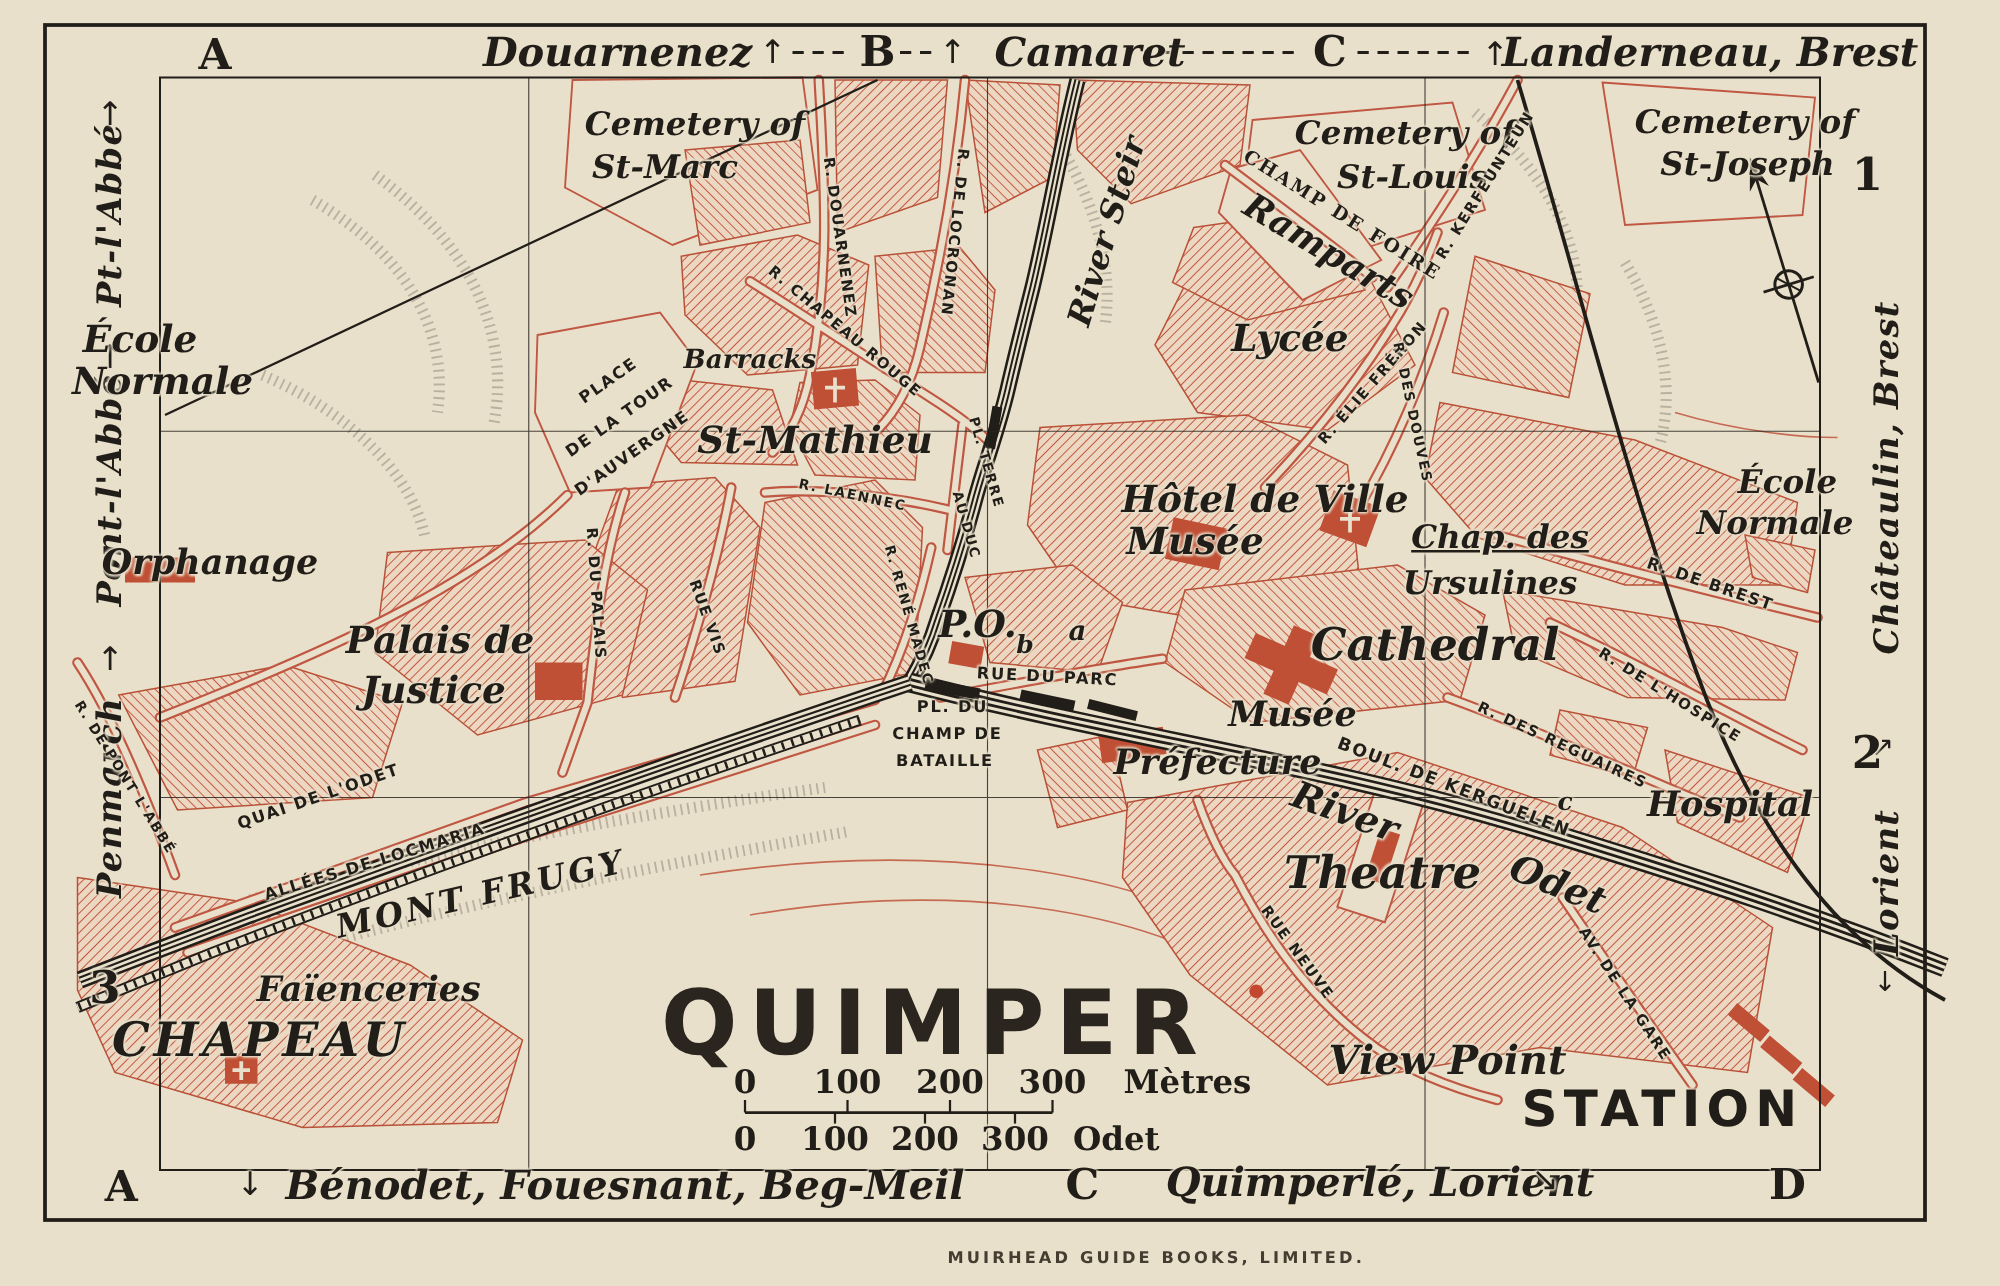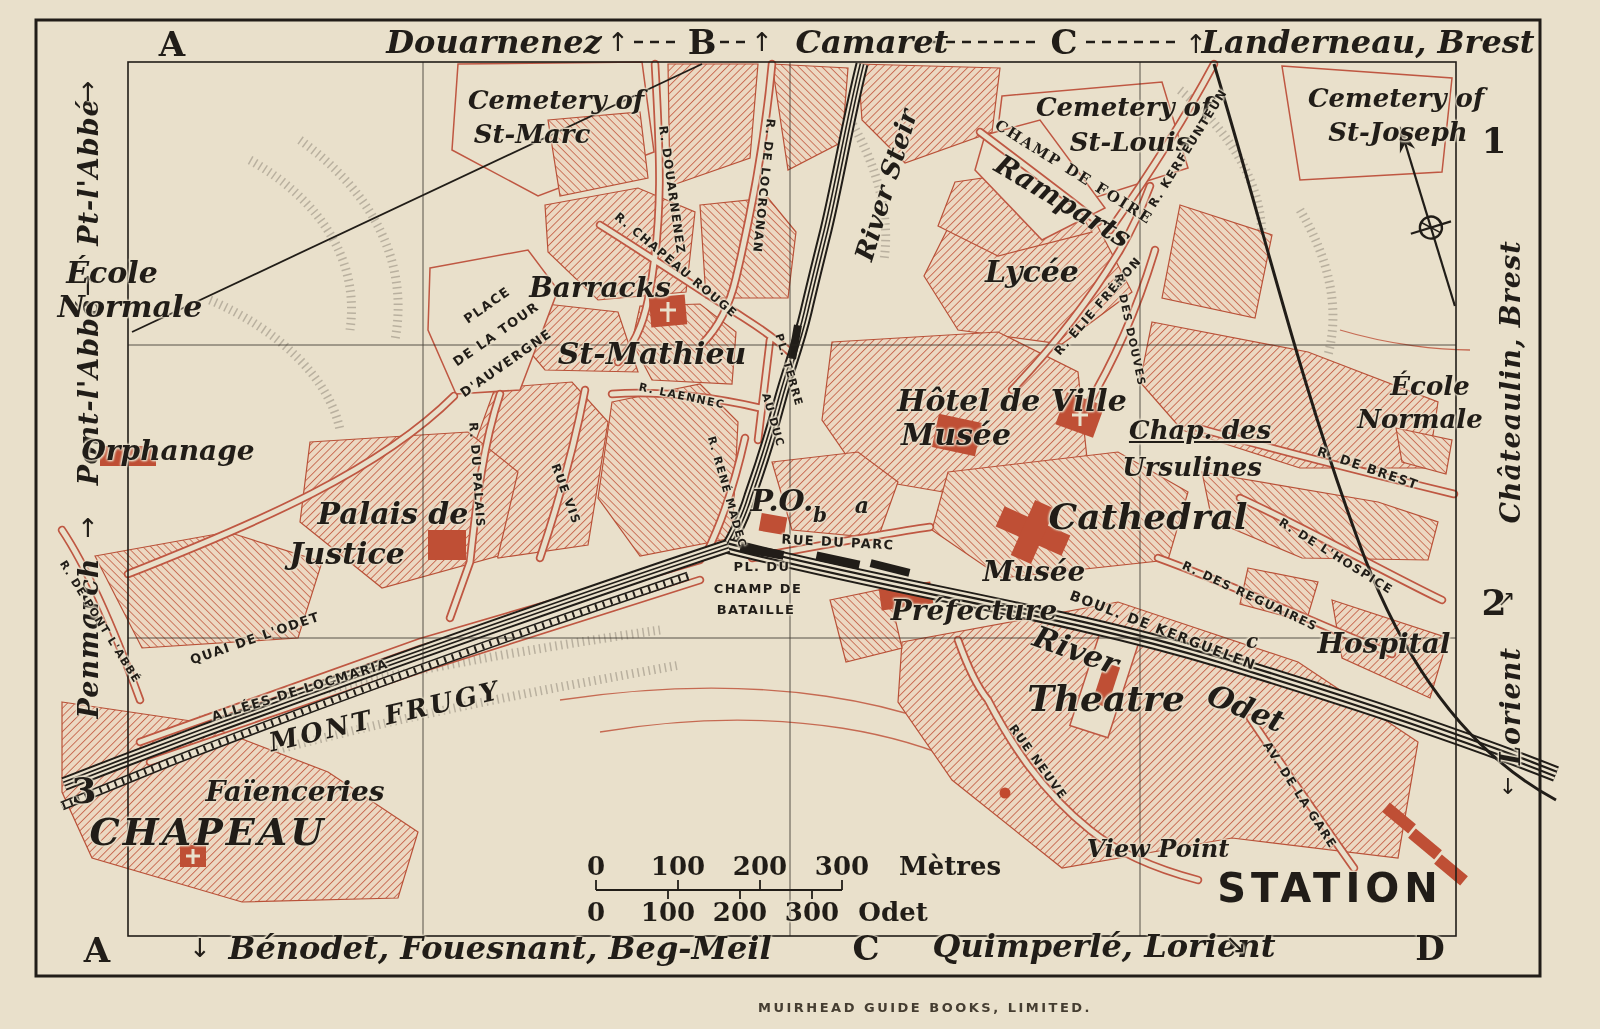--- a/index.html
+++ b/index.html
@@ -247,38 +247,38 @@
       <div class="lb c-ar" style="left: 1508px; top: 786px; --r: 0deg; font-size: 22px;">↓</div>
       <div class="lb c-p" style="left: 556px; top: 100px; --r: 0deg;">Cemetery of</div>
       <div class="lb c-p" style="left: 532px; top: 134px; --r: 0deg;">St-Marc</div>
       <div class="lb c-p" style="left: 1124px; top: 107px; --r: 0deg;">Cemetery of</div>
       <div class="lb c-p" style="left: 1130px; top: 142px; --r: 0deg;">St-Louis</div>
       <div class="lb c-p" style="left: 1396px; top: 98px; --r: 0deg;">Cemetery of</div>
       <div class="lb c-p" style="left: 1398px; top: 132px; --r: 0deg;">St-Joseph</div>
       <div class="lb c-p" style="left: 112px; top: 272px; --r: 0deg; font-size: 30px;">École</div>
       <div class="lb c-p" style="left: 130px; top: 306px; --r: 0deg; font-size: 30px;">Normale</div>
       <div class="lb c-p" style="left: 168px; top: 450px; --r: 0deg; font-size: 28px;">Orphanage</div>
-      <div class="lb c-p" style="left: 352px; top: 513px; --r: 0deg; font-size: 30px; margin-left: 41px;">Palais de</div>
+      <div class="lb c-p" style="left: 352px; top: 513px; --r: 0deg; font-size: 30px;">Palais de</div>
       <div class="lb c-p" style="left: 347px; top: 553px; --r: 0deg; font-size: 30px;">Justice</div>
-      <div class="lb c-p" style="left: 600px; top: 287px; --r: 0deg; font-size: 28px;">Barracks</div>
+      <div class="lb c-p" style="left: 600px; top: 287px; --r: 0deg; font-size: 21px;">Barracks</div>
       <div class="lb c-p" style="left: 652px; top: 353px; --r: 0deg; font-size: 30px;">St-Mathieu</div>
       <div class="lb c-p" style="left: 1012px; top: 400px; --r: 0deg; font-size: 30px;">Hôtel de Ville</div>
       <div class="lb c-p" style="left: 956px; top: 434px; --r: 0deg; font-size: 30px;">Musée</div>
       <div class="lb c-p" style="left: 1200px; top: 430px; text-decoration: underline; --r: 0deg;">Chap. des</div>
       <div class="lb c-p" style="left: 1192px; top: 467px; --r: 0deg;">Ursulines</div>
       <div class="lb c-p" style="left: 1148px; top: 516px; --r: 0deg; font-size: 36px;">Cathedral</div>
       <div class="lb c-p" style="left: 1034px; top: 571px; --r: 0deg; font-size: 28px;">Musée</div>
       <div class="lb c-p" style="left: 974px; top: 610px; --r: 0deg; font-size: 28px;">Préfecture</div>
       <div class="lb c-p" style="left: 1384px; top: 643px; --r: 0deg; font-size: 28px;">Hospital</div>
       <div class="lb c-p" style="left: 1106px; top: 698px; --r: 0deg; font-size: 36px;">Theatre</div>
       <div class="lb c-p" style="left: 1032px; top: 271px; --r: 0deg; font-size: 30px; text-align: right;">Lycée</div>
       <div class="lb c-p" style="left: 1430px; top: 386px; --r: 0deg;">École</div>
       <div class="lb c-p" style="left: 1420px; top: 419px; --r: 0deg;">Normale</div>
       <div class="lb c-p" style="left: 295px; top: 791px; --r: 0deg; font-size: 28px;">Faïenceries</div>
-      <div class="lb c-p" style="left: 1158px; top: 848px; --r: 0deg; font-size: 24px;">View Point</div>
+      <div class="lb c-p" style="left: 1158px; top: 848px; --r: 0deg; font-size: 32px;">View Point</div>
       <div class="lb c-p" style="left: 1063px; top: 201px; --r: 31deg; font-size: 28px;">Ramparts</div>
       <div class="lb c-p" style="left: 886px; top: 185px; --r: -73deg;">River Steir</div>
       <div class="lb c-p" style="left: 1076px; top: 650px; --r: 20deg; font-size: 30px;">River</div>
       <div class="lb c-p" style="left: 1246px; top: 708px; --r: 22deg; font-size: 30px;">Odet</div>
       <div class="lb c-cap" style="left: 385px; top: 716px; --r: -13deg;">MONT FRUGY</div>
       <div class="lb c-big" style="left: 208px; top: 831px; --r: 0deg;">CHAPEAU</div>
       <div class="lb c-sta" style="left: 1330px; top: 888px; --r: 0deg;">STATION</div>
       <div class="lb c-p" style="left: 782px; top: 500px; --r: 0deg; font-size: 30px;">P.O.</div>
       <div class="lb c-sm" style="left: 862px; top: 505px; --r: 0deg; font-size: 22px;">a</div>
       <div class="lb c-sm" style="left: 820px; top: 515px; --r: 0deg;">b</div>
@@ -317,15 +317,16 @@
       <div class="lb c-sn" style="left: 760px; top: 866px;">200</div>
       <div class="lb c-sn" style="left: 842px; top: 866px;">300</div>
       <div class="lb c-sn" style="left: 950px; top: 866px;">Mètres</div>
       <div class="lb c-sn" style="left: 596px; top: 912px;">0</div>
       <div class="lb c-sn" style="left: 668px; top: 912px;">100</div>
       <div class="lb c-sn" style="left: 740px; top: 912px;">200</div>
       <div class="lb c-sn" style="left: 812px; top: 912px;">300</div>
       <div class="lb c-sn" style="left: 893px; top: 912px;">Odet</div>
     </div>
 
+  <div class="ttl" style="left:748px;top:818px;">QUIMPER</div>
 
   <div class="pub" style="left:925px;top:1007px;">MUIRHEAD GUIDE BOOKS, LIMITED.</div>
 </div>
 
 </body></html>

